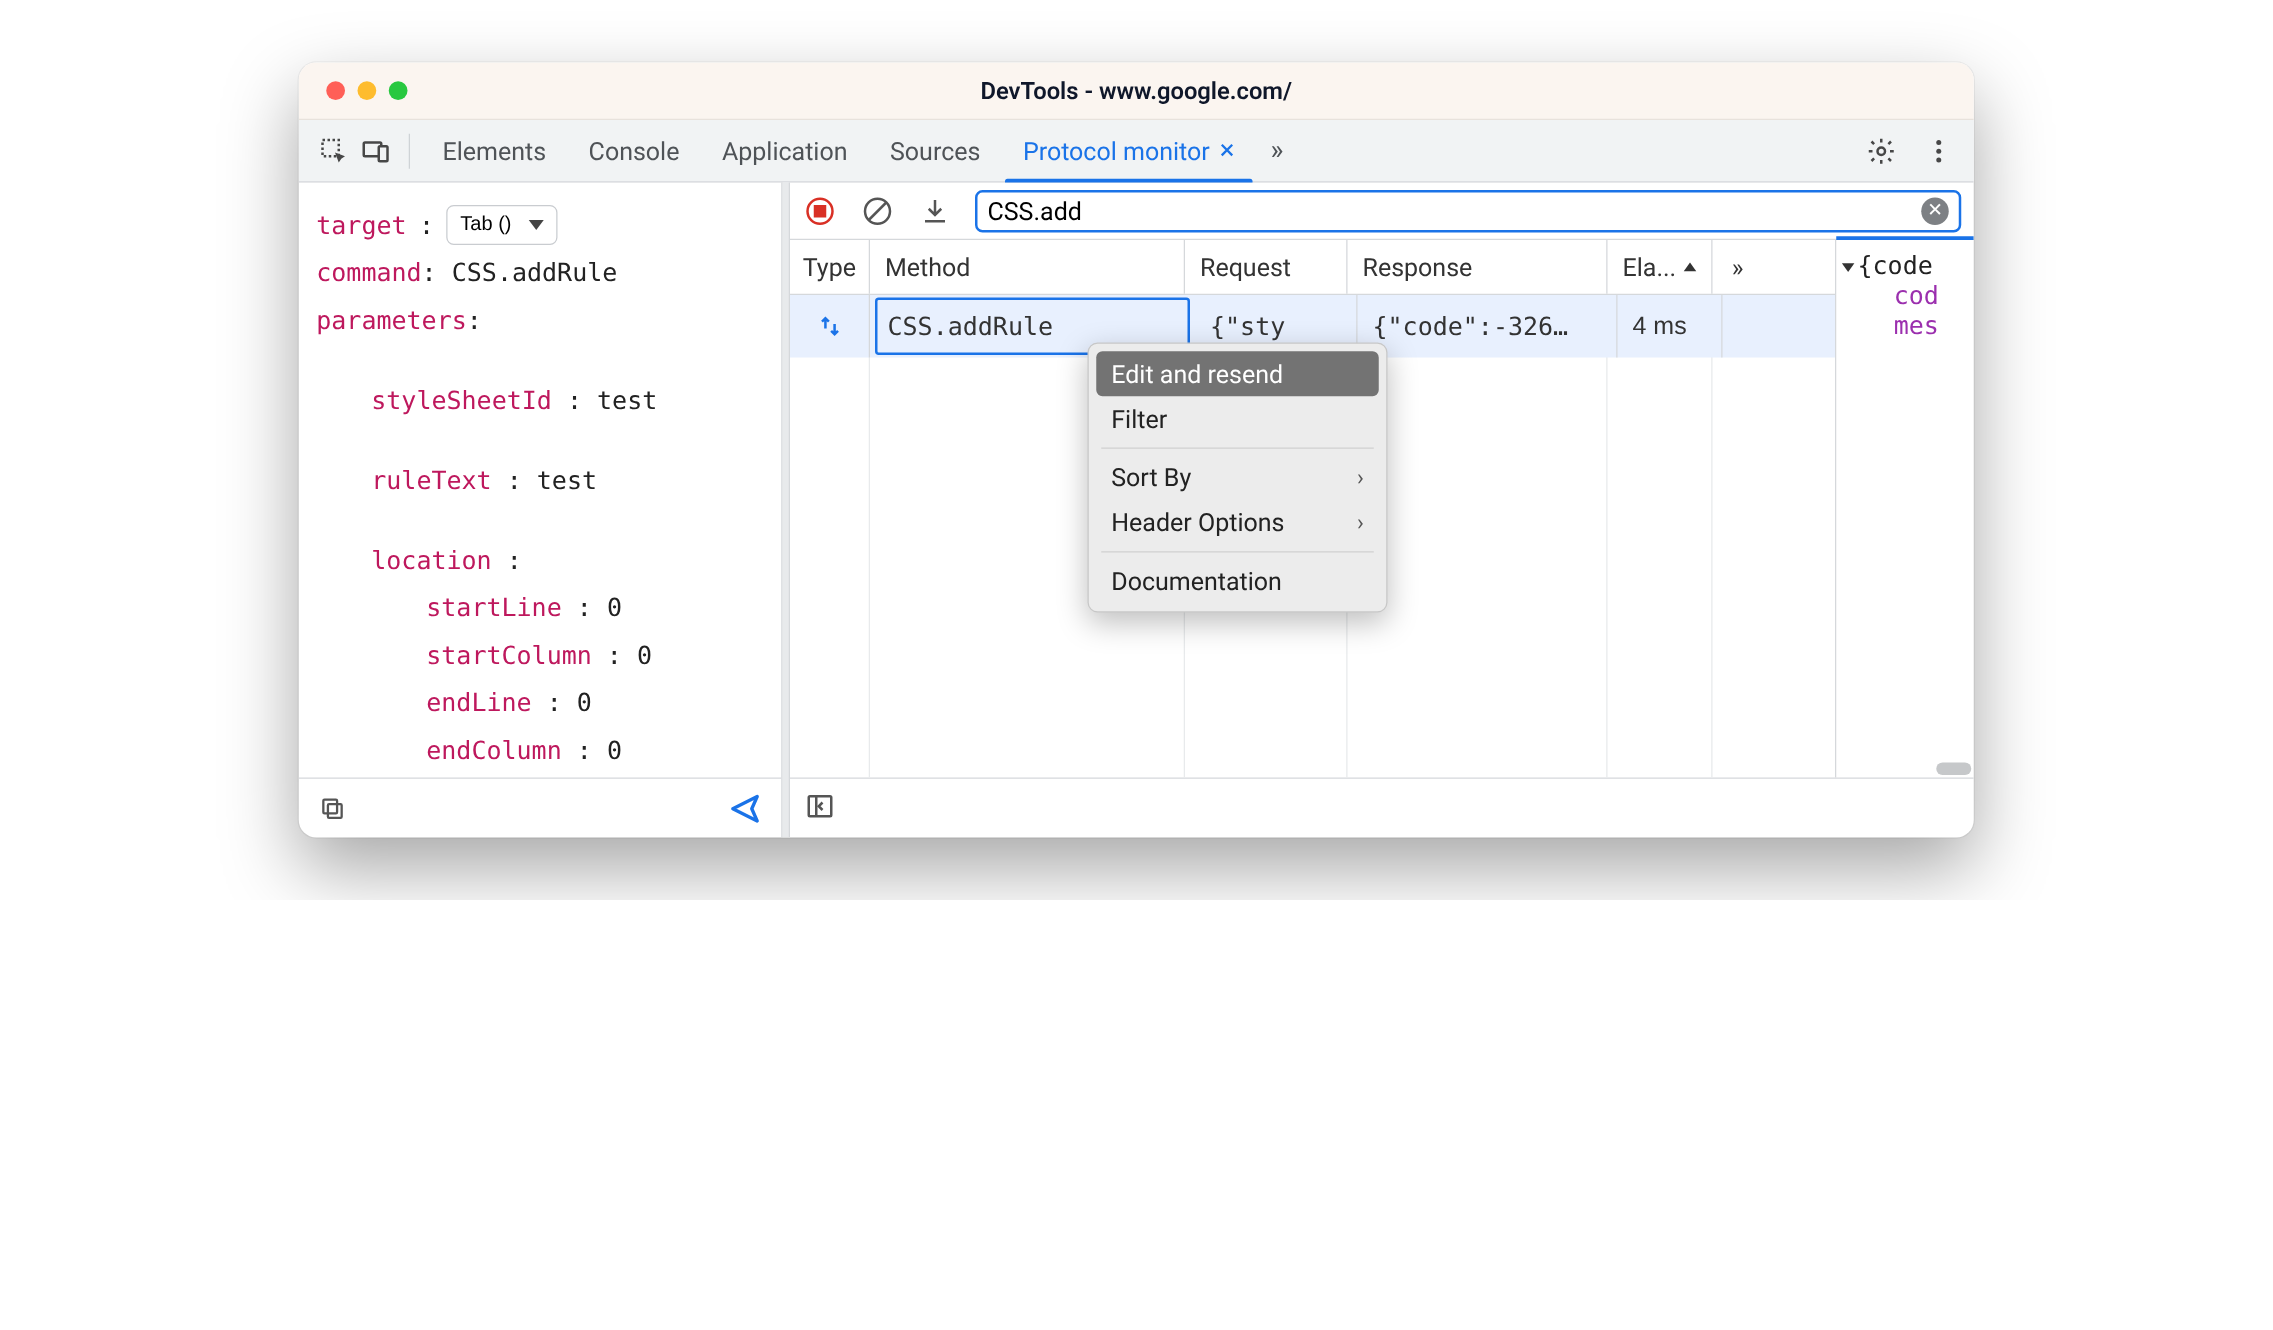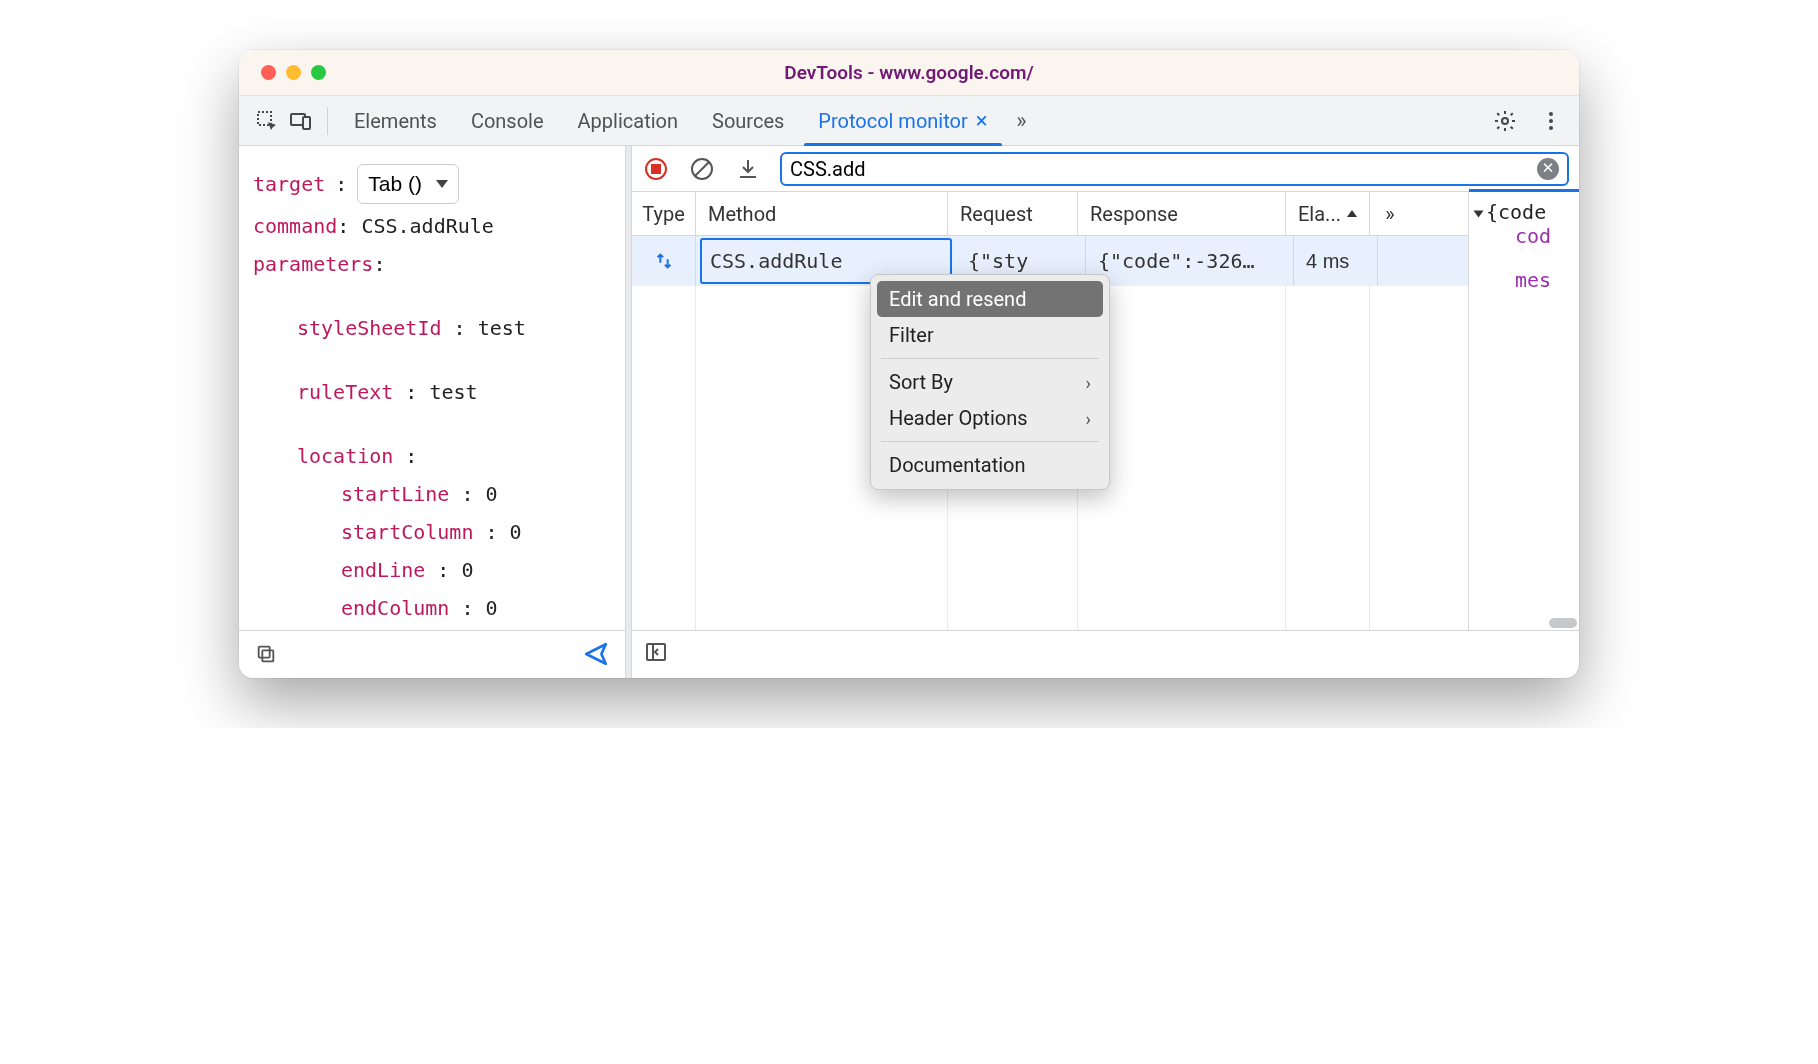--- a/index.html
+++ b/index.html
@@ -36,21 +36,21 @@
   .light { width: 15px; height: 15px; border-radius: 50%; }
   .light.red { background: #ff5f57; }
   .light.yellow { background: #febc2e; }
   .light.green { background: #28c840; }
   .title {
     position: absolute;
     left: 0; right: 0;
     text-align: center;
     font-size: 19px;
     font-weight: 600;
-    color: #701a75;
+    color: #0f172a;
     pointer-events: none;
   }
   .tabbar {
     height: 50px;
     background: #f1f3f4;
     border-bottom: 1px solid #d5d8db;
     display: flex;
     align-items: center;
     padding: 0 14px;
     gap: 6px;
@@ -119,21 +119,21 @@
     font-size: 20px;
     line-height: 1.6;
     flex: 1;
     overflow: auto;
   }
   .kw { color: #be185d; }
   .mono-black { color: #222; }
   .target-row { display: flex; align-items: center; gap: 10px; margin-bottom: 6px;}
   .dropdown {
     font-family: -apple-system, sans-serif;
-    font-size: 21px;
+    font-size: 16px;
     padding: 2px 10px;
     border: 1px solid #c9ccd0;
     border-radius: 6px;
     background: #fff;
     display: inline-flex;
     align-items: center;
     gap: 14px;
     cursor: pointer;
   }
   .caret-down {
@@ -516,21 +516,21 @@
               <div class="menu-item">
                   <span>Documentation</span>
                 </div>
             </div>
           </div>
         </div>
 
         <div class="detail-pane">
           <div class="detail-line"><span class="tri"></span><span class="mono-black">{code</span></div>
           <div class="detail-line" style="padding-left:40px;"><span class="purple">cod</span></div>
-          <div class="detail-line" style="padding-left:40px;margin-top:20px;"><span class="purple">mes</span></div>
+          <div class="detail-line" style="padding-left:40px;"><span class="purple">mes</span></div>
           <div class="scroll-thumb"></div>
         </div>
       </div>
 
       <div class="right-footer">
         <span class="dock-icon">
           <svg viewBox="0 0 24 24" fill="none" stroke="currentColor" stroke-width="2">
               <rect x="3" y="4" width="18" height="16" rx="1"></rect>
               <line x1="9" y1="4" x2="9" y2="20"></line>
               <path d="M14 9l-3 3 3 3"></path>

